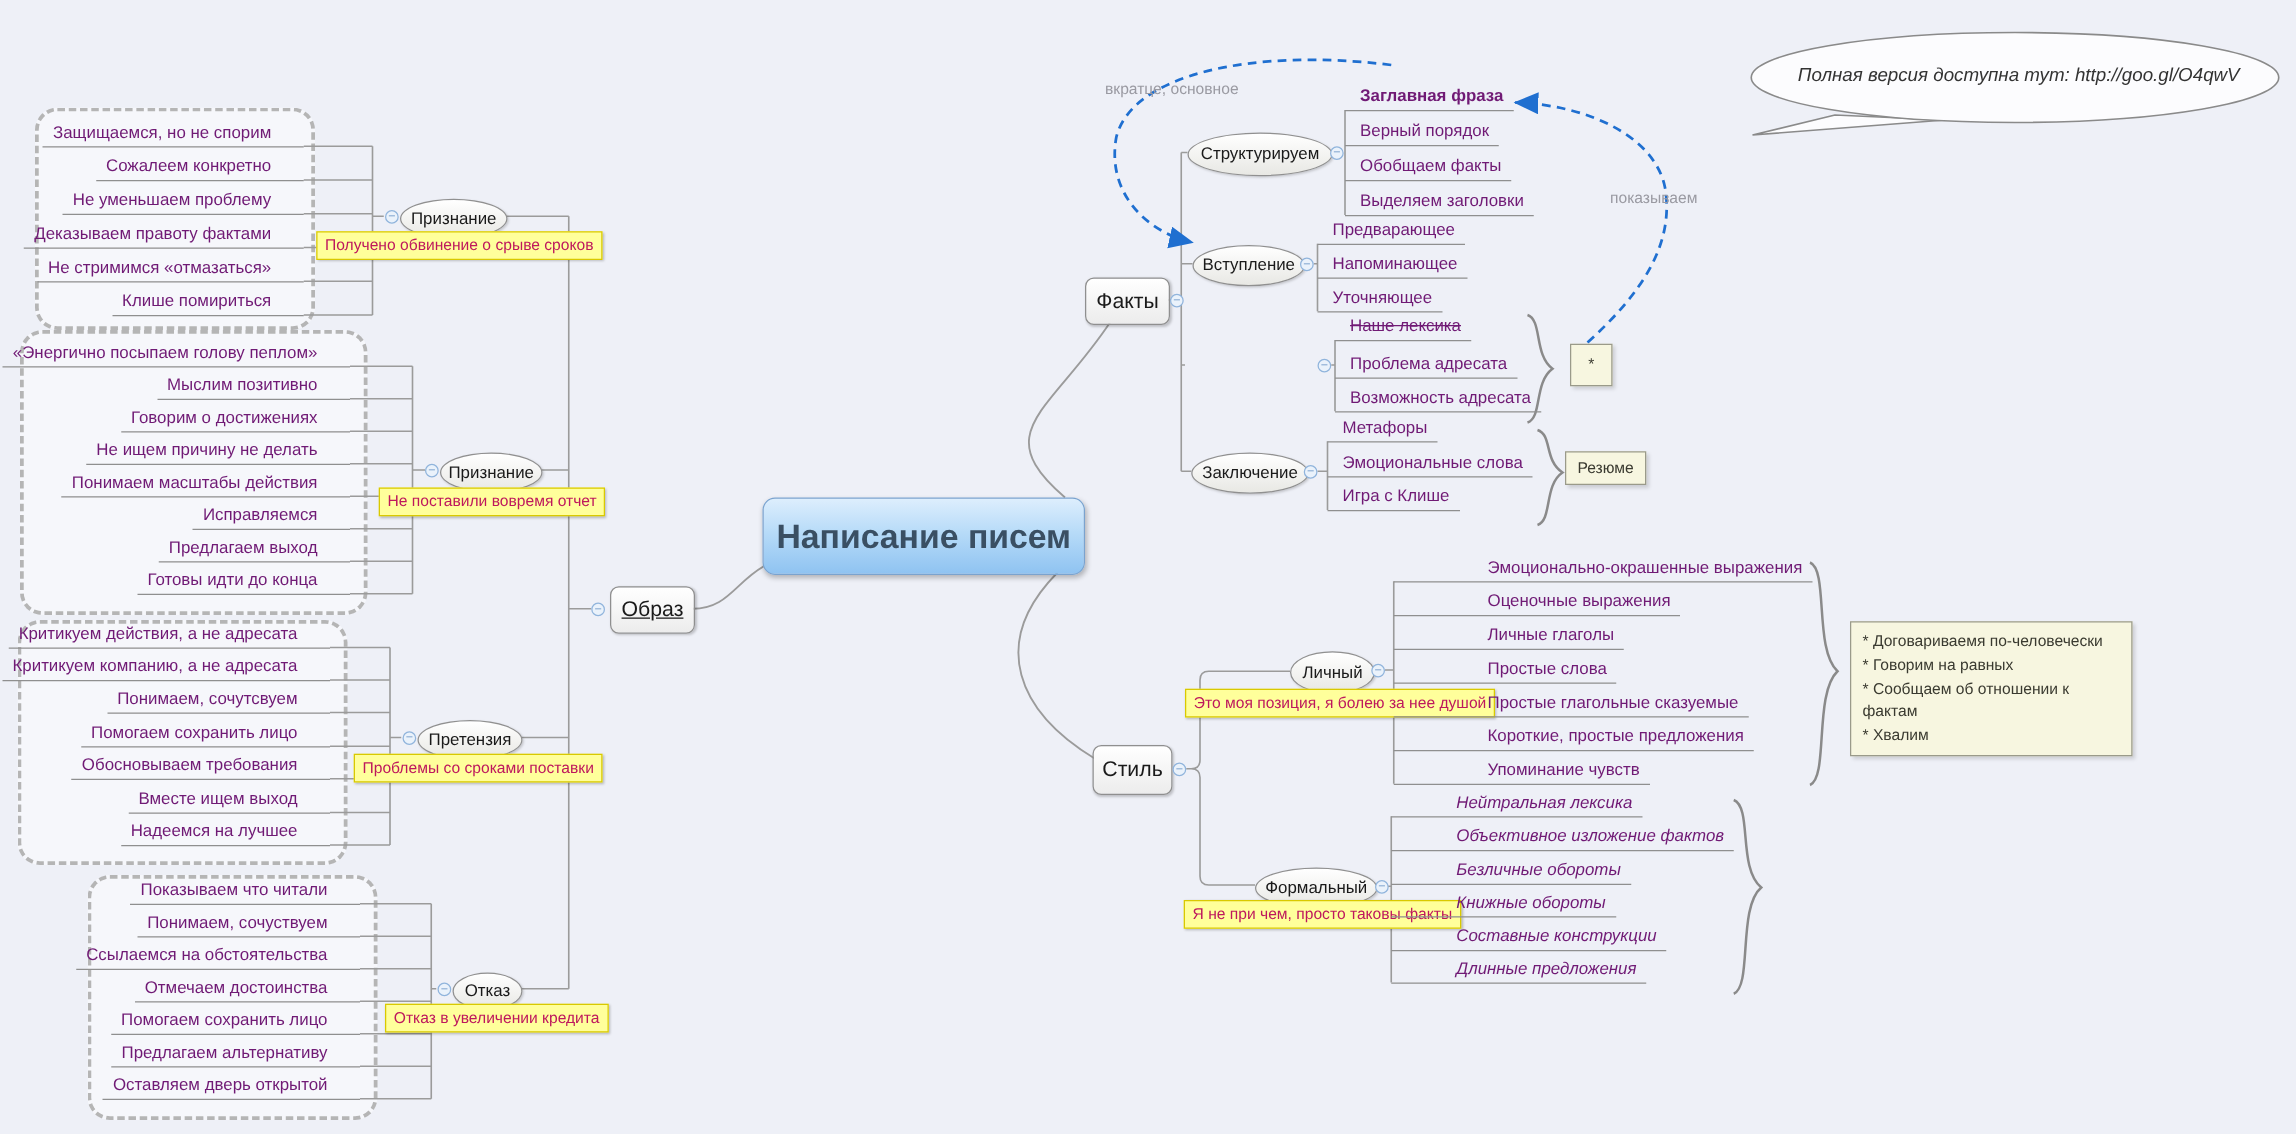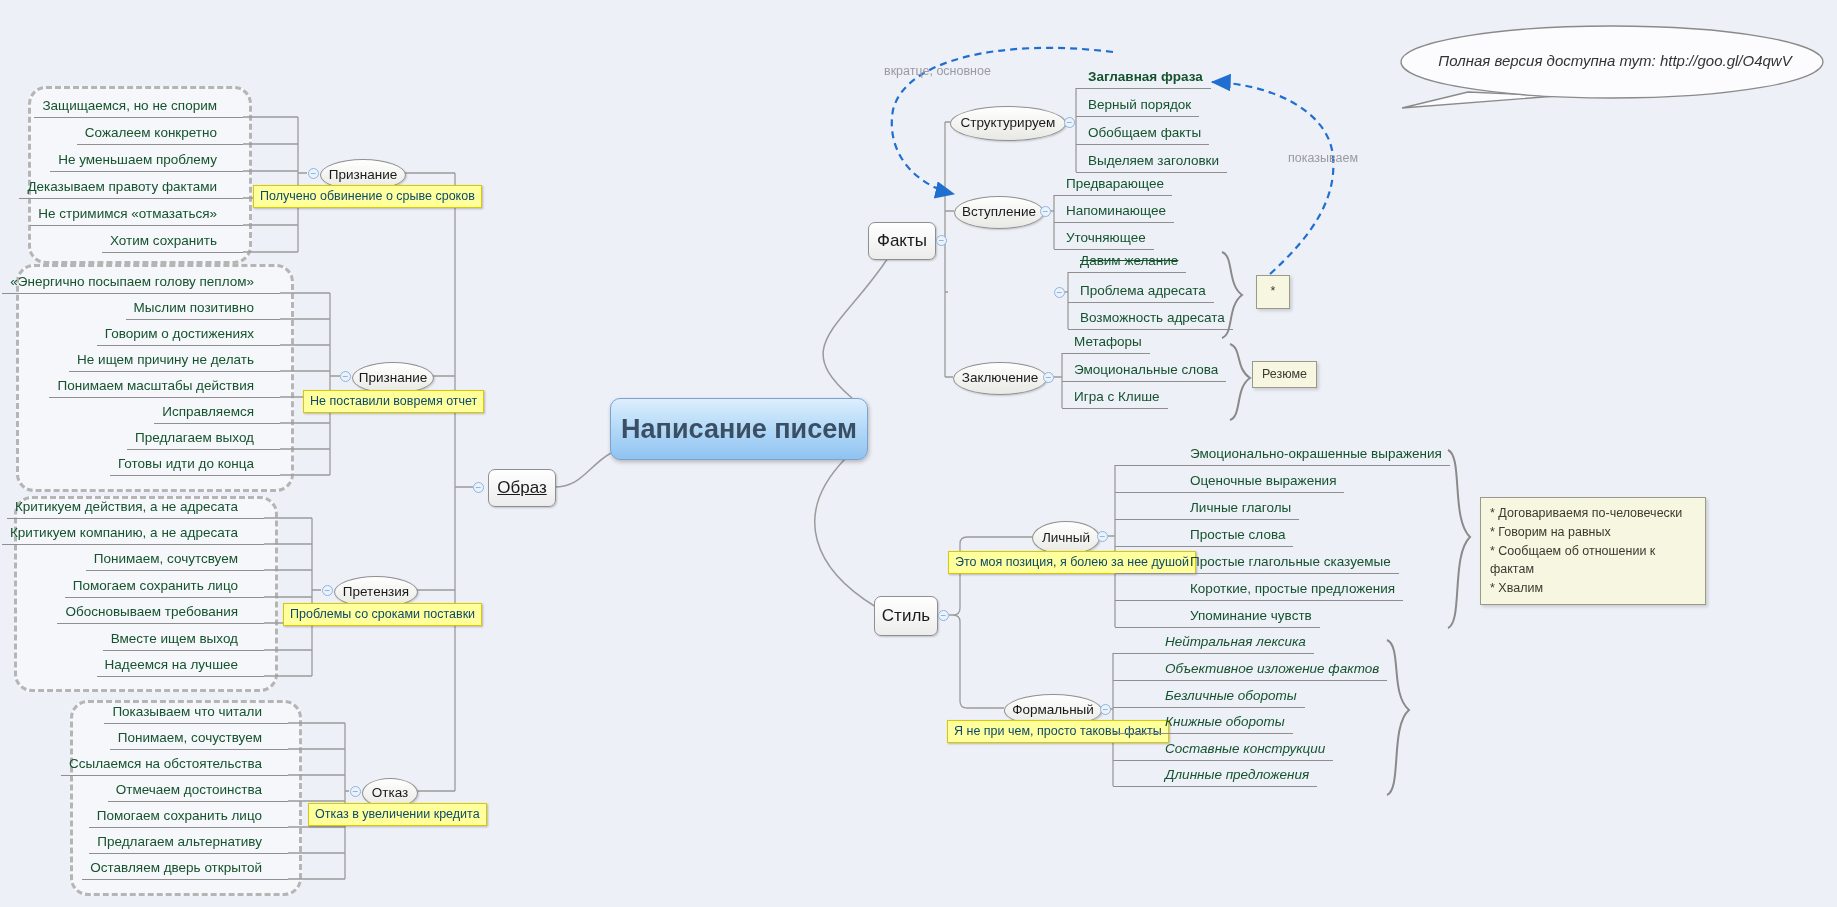--- a/index.html
+++ b/index.html
@@ -1,38 +1,38 @@
 <!DOCTYPE html>
 <html><head>
 <meta charset="utf-8">
 <style>
   html,body{margin:0;padding:0;}
   body{background:#eef0f7;font-family:"Liberation Sans","DejaVu Sans",sans-serif;}
   .stage{position:relative;width:1837px;height:907px;overflow:hidden;background:#eef0f7;}
   svg.wires{position:absolute;left:0;top:0;}
   .boundary{position:absolute;border:3px dashed #b5b5b5;border-radius:18px;background:rgba(253,253,255,.55);}
-  .li{position:absolute;white-space:nowrap;font-size:13.5px;line-height:16px;color:#14532d;
+  .li{position:absolute;white-space:nowrap;font-size:13.5px;line-height:16px;color:#701a75;
       border-bottom:1px solid #8f8f8f;}
   .pr{padding:0 26px 3px 8px;}   
   .pf{padding:0 8px 3px 12px;}   
   .pl1{padding:0 8px 3px 75px;}  
   .pl2{padding:0 8px 3px 52px;font-style:italic;}  
   .bold{font-weight:bold;}
   .struck{text-decoration:line-through;}
   .node-rect{position:absolute;background:linear-gradient(180deg,#ffffff,#ececec);border:1px solid #8f8f8f;
       border-radius:7px;display:flex;align-items:center;justify-content:center;font-size:17px;color:#1a1a1a;
       box-shadow:1px 1px 2px rgba(0,0,0,.2);}
   .node-ellipse{position:absolute;background:linear-gradient(180deg,#ffffff,#e8e8e4);border:1px solid #909090;
       border-radius:50%;display:flex;align-items:center;justify-content:center;font-size:13.5px;color:#1a1a1a;
       text-align:center;white-space:pre-line;line-height:1.25;box-shadow:1px 1px 2px rgba(0,0,0,.18);}
   .root-topic{position:absolute;left:610px;top:398px;width:256px;height:60px;
       background:linear-gradient(180deg,#ddeefd 0%,#b7dbf8 45%,#8fc3f1 100%);
       border:1.5px solid #7aa3cf;border-radius:10px;display:flex;align-items:center;justify-content:center;
       font-size:27px;font-weight:bold;color:#3a4f63;box-shadow:1px 2px 4px rgba(0,0,0,.25);}
-  .note-y{position:absolute;background:#ffff9b;border:1px solid #d9c900;color:#0c4a6e;font-size:12.5px;
+  .note-y{position:absolute;background:#ffff9b;border:1px solid #d9c900;color:#be185d;font-size:12.5px;
       line-height:15px;padding:3px 6px;white-space:nowrap;box-shadow:1px 1px 2px rgba(0,0,0,.25);}
   .note-c{position:absolute;background:#f7f6e0;border:1px solid #9a9a8a;color:#3a3a30;font-size:12.5px;
       line-height:1.5;padding:6px 9px;box-shadow:2px 2px 3px rgba(0,0,0,.15);}
   .collapse{position:absolute;width:11px;height:11px;border-radius:50%;background:#eaf2fb;border:1px solid #90b4dc;
       color:#7aa0cc;font-size:10px;line-height:9px;text-align:center;box-sizing:border-box;}
   .gray-label{position:absolute;color:#9a9aa2;font-size:12.5px;white-space:nowrap;}
   .bubble-text{position:absolute;left:1425px;top:52px;width:380px;text-align:center;font-style:italic;
       font-size:15px;color:#333;}
 </style>
 </head>
@@ -91,21 +91,21 @@
   <div class="node-ellipse" style="left:334px;top:576px;width:82px;height:30px;">Претензия</div>
   <div class="note-y" style="left:283px;top:603px;">Проблемы со сроками поставки</div>
   <div class="node-ellipse" style="left:362px;top:778px;width:54px;height:28px;">Отказ</div>
   <div class="note-y" style="left:308px;top:803px;">Отказ в увеличении кредита</div>
 
   <div class="li pr" style="right:1594px;top:98px;">Защищаемся, но не спорим</div>
   <div class="li pr" style="right:1594px;top:125px;">Сожалеем конкретно</div>
   <div class="li pr" style="right:1594px;top:152px;">Не уменьшаем проблему</div>
   <div class="li pr" style="right:1594px;top:179px;">Деказываем правоту фактами</div>
   <div class="li pr" style="right:1594px;top:206px;">Не стримимся «отмазаться»</div>
-  <div class="li pr" style="right:1594px;top:233px;">Хотим сохранить</div>
+  <div class="li pr" style="right:1594px;top:233px;">Клише помириться</div>
 
   <div class="li pr" style="right:1557px;top:274px;">«Энергично посыпаем голову пеплом»</div>
   <div class="li pr" style="right:1557px;top:300px;">Мыслим позитивно</div>
   <div class="li pr" style="right:1557px;top:326px;margin-left:20px;">Говорим о достижениях</div>
   <div class="li pr" style="right:1557px;top:352px;">Не ищем причину не делать</div>
   <div class="li pr" style="right:1557px;top:378px;">Понимаем масштабы действия</div>
   <div class="li pr" style="right:1557px;top:404px;margin-left:44px;">Исправляемся</div>
   <div class="li pr" style="right:1557px;top:430px;">Предлагаем выход</div>
   <div class="li pr" style="right:1557px;top:456px;">Готовы идти до конца</div>
 
@@ -129,21 +129,21 @@
   <div class="node-ellipse" style="left:954px;top:196px;width:88px;height:31px;">Вступление</div>
   <div class="node-ellipse" style="left:953px;top:362px;width:92px;height:31px;">Заключение</div>
 
   <div class="li pf bold" style="left:1076px;top:69px;">Заглавная фраза</div>
   <div class="li pf" style="left:1076px;top:97px;">Верный порядок</div>
   <div class="li pf" style="left:1076px;top:125px;">Обобщаем факты</div>
   <div class="li pf" style="left:1076px;top:153px;">Выделяем заголовки</div>
   <div class="li pf" style="left:1054px;top:176px;">Предварающее</div>
   <div class="li pf" style="left:1054px;top:203px;">Напоминающее</div>
   <div class="li pf" style="left:1054px;top:230px;">Уточняющее</div>
-  <div class="li pf struck" style="left:1068px;top:253px;">Давим желание</div>
+  <div class="li pf struck" style="left:1068px;top:253px;">Наше лексика</div>
   <div class="li pf" style="left:1068px;top:283px;">Проблема адресата</div>
   <div class="li pf" style="left:1068px;top:310px;">Возможность адресата</div>
   <div class="li pf" style="left:1062px;top:334px;">Метафоры</div>
   <div class="li pf" style="left:1062px;top:362px;">Эмоциональные слова</div>
   <div class="li pf" style="left:1062px;top:389px;">Игра с Клише</div>
 
   <div class="note-c" style="left:1256px;top:275px;width:14px;height:20px;text-align:center;">*</div>
   <div class="note-c" style="left:1252px;top:361px;padding:3px 9px;">Резюме</div>
 
   <div class="gray-label" style="left:884px;top:64px;">вкратце, основное</div>

